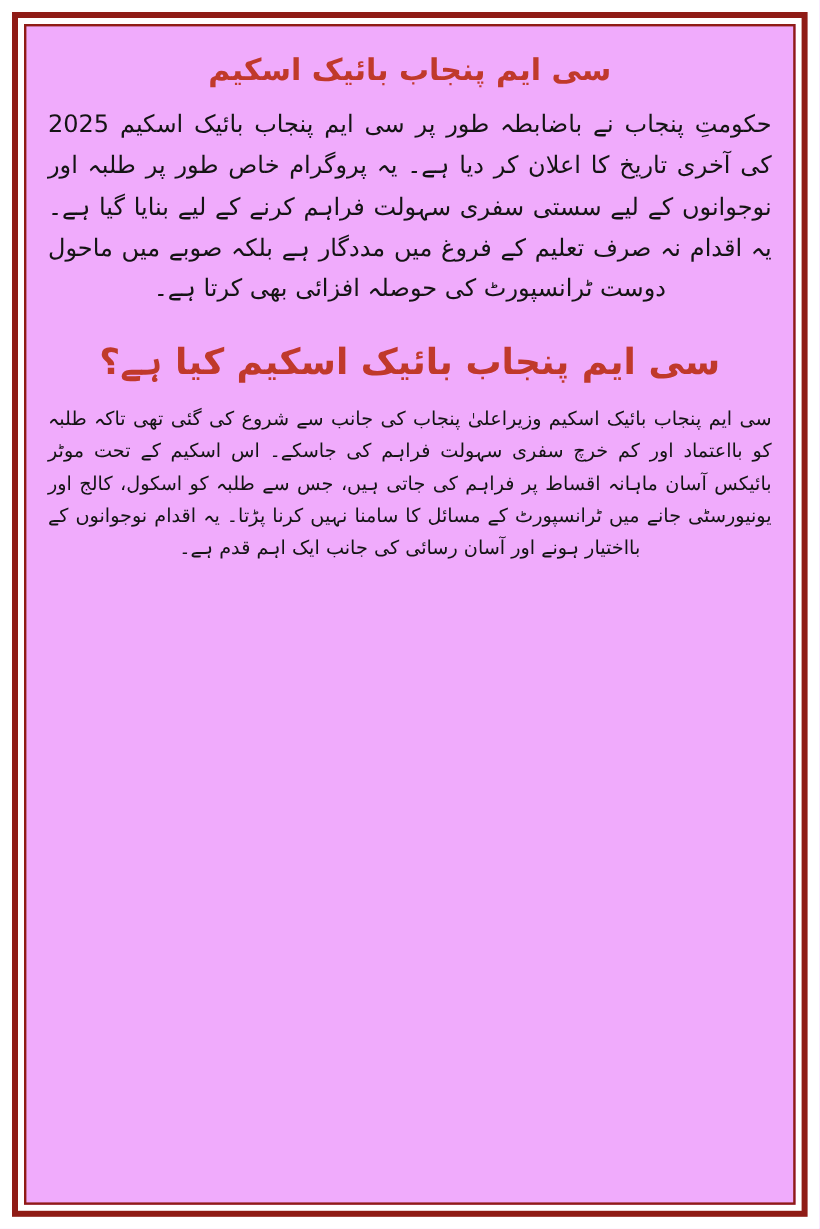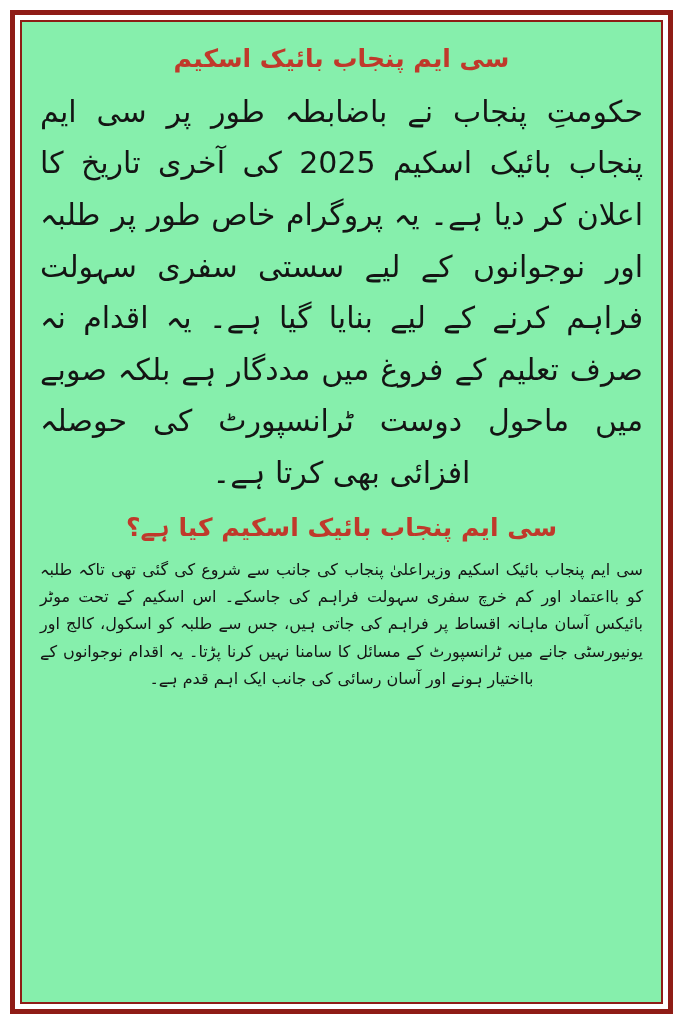--- a/index.html
+++ b/index.html
@@ -25,45 +25,45 @@
     width: 100%;
     height: 100%;
     border: 5px solid #8f1c16;
     padding: 5px;
   }
   .inner-border {
     box-sizing: border-box;
     width: 100%;
     height: 100%;
     border: 2px solid #8f1c16;
-    background: #86efac;
+    background: #f0abfc;
     padding: 16px 18px 10px 18px;
     overflow: hidden;
   }
   .doc-title {
     color: #c0392b;
     font-size: 25px;
     font-weight: bold;
     text-align: center;
     line-height: 1.35;
     margin: 4px 0 10px 0;
     direction: rtl;
   }
   .section-heading {
     color: #c0392b;
-    font-size: 25px;
+    font-size: 30px;
     font-weight: bold;
     text-align: center;
     line-height: 1.5;
-    margin: 10px 0 10px 0;
+    margin: 22px 0 10px 0;
     direction: rtl;
   }
   .body-text {
     color: #141414;
-    font-size: 30px;
+    font-size: 20px;
     line-height: 1.72;
     text-align: justify;
     text-align-last: center;
     direction: rtl;
     margin: 0 0 4px 0;
     letter-spacing: 0px;
   }
   .body-text.second {
     font-size: 16px;
     line-height: 1.7;

